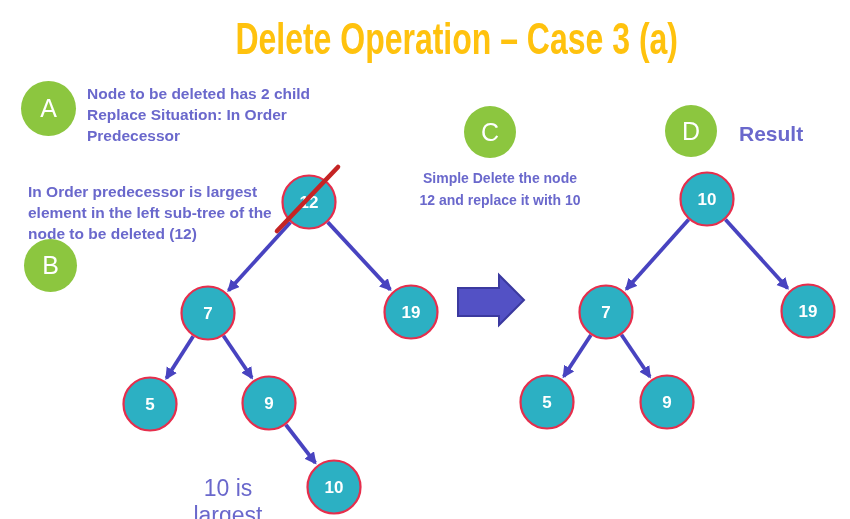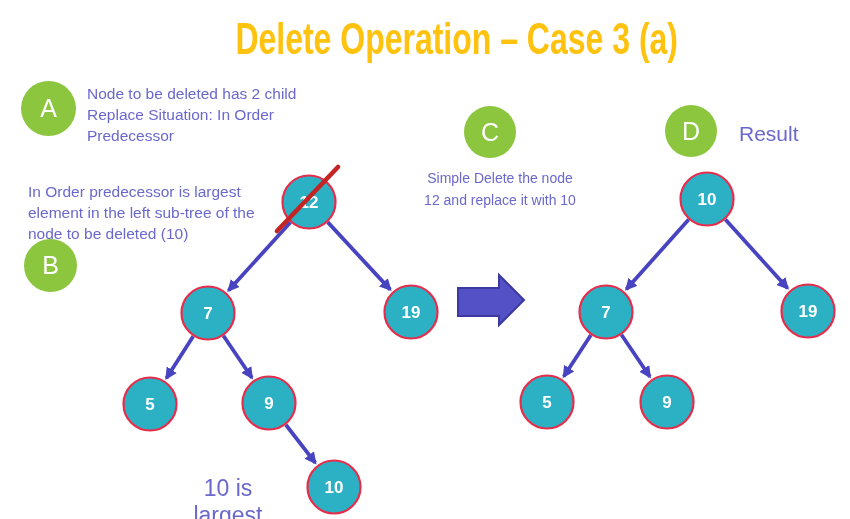--- a/index.html
+++ b/index.html
@@ -12,21 +12,21 @@
          white-space:nowrap;letter-spacing:0px;}
 
   .badge{position:absolute;border-radius:50%;background:var(--badge);
          display:flex;align-items:center;justify-content:center;}
   .badge span{color:#ffffff;font-size:25px;font-weight:500;}
   .badge-a{left:21px;top:81px;width:55px;height:55px;}
   .badge-b{left:24px;top:239px;width:53px;height:53px;}
   .badge-c{left:464px;top:106px;width:52px;height:52px;}
   .badge-d{left:665px;top:105px;width:52px;height:52px;}
 
-  .note{position:absolute;color:var(--text);white-space:pre-line;}
+  .note{position:absolute;color:var(--text);white-space:pre-line;font-weight:bold;}
   .note-a{left:87px;top:83px;width:230px;font-size:15.5px;line-height:21px;}
   .note-b{left:28px;top:181px;width:245px;font-size:15.5px;line-height:21px;}
   .note-c{left:390px;top:168px;width:220px;font-size:14px;line-height:21.5px;text-align:center;}
   .note-d{left:739px;top:122px;font-size:21px;}
 
   .caption{position:absolute;left:168px;top:475px;width:120px;text-align:center;
            font-size:23px;color:var(--text);}
 
   #tree-svg{position:absolute;left:0;top:0;}
   .edge{stroke:var(--edge);stroke-width:3.8;}
@@ -48,21 +48,21 @@
 
   <div class="badge badge-a">
     <span>A</span>
   </div>
   <div class="note note-a">Node to be deleted has 2 child
 Replace Situation: In Order
 Predecessor</div>
 
   <div class="note note-b">In Order predecessor is largest
 element in the left sub-tree of the
-node to be deleted (10)</div>
+node to be deleted (12)</div>
   <div class="badge badge-b">
     <span>B</span>
   </div>
 
   <div class="badge badge-c">
     <span>C</span>
   </div>
   <div class="note note-c">Simple Delete the node
 12 and replace it with 10</div>
 

